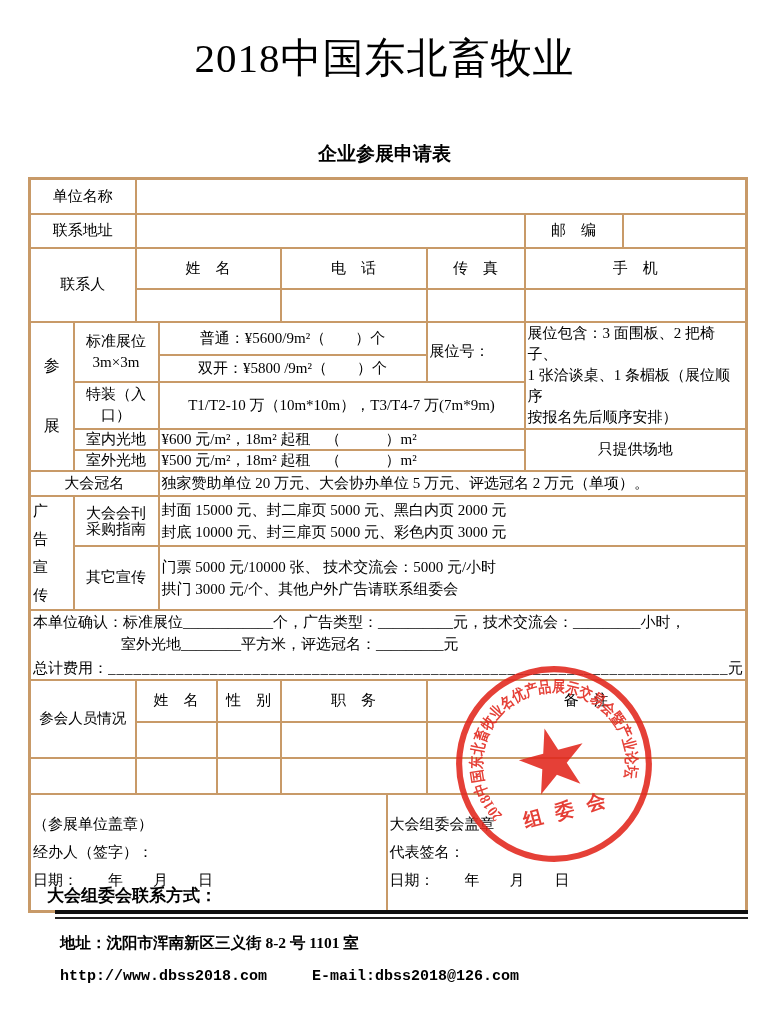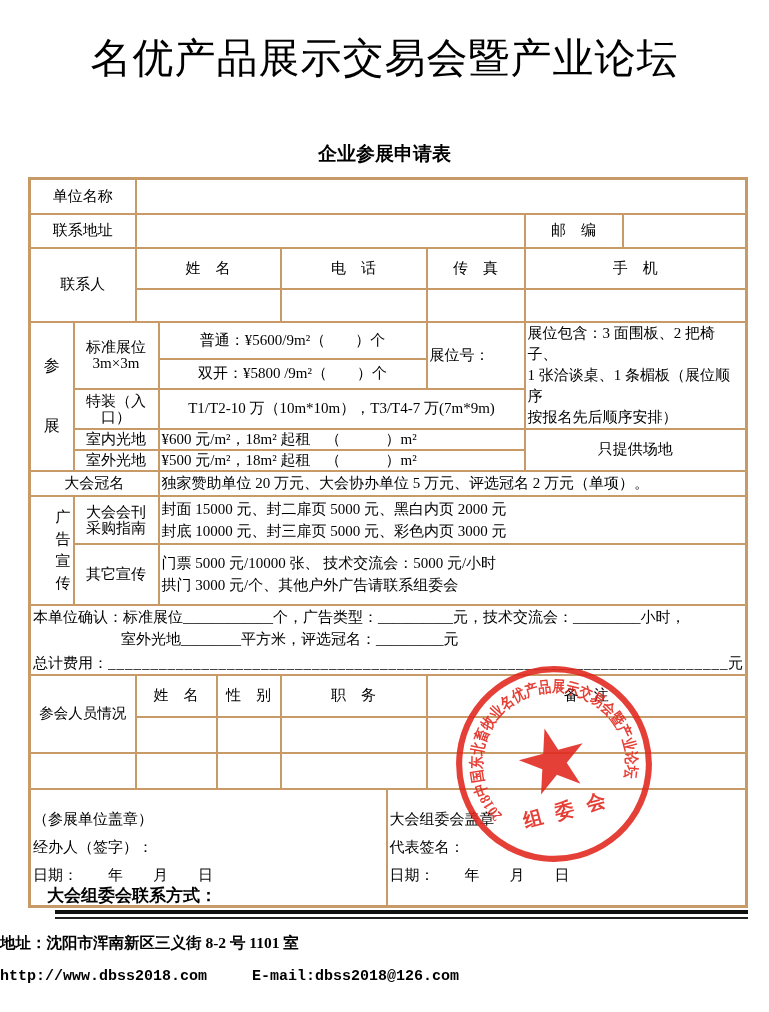--- a/index.html
+++ b/index.html
@@ -10,52 +10,52 @@
   .subtitle{position:absolute;top:141px;left:0;width:769px;text-align:center;
             font-size:19px;font-weight:bold;}
   table.form{position:absolute;top:177px;left:28px;width:717px;
              border-collapse:collapse;table-layout:fixed;
              border:3px solid #c89a68;}
   table.form td{border:2px solid #c89a68;padding:0 2px;font-size:15px;
                 vertical-align:middle;overflow:hidden;}
   .c{text-align:center;}
   .pre{white-space:pre-line;}
   .small{font-size:12.5px;line-height:16px;}
-  .booth-label{font-size:13.5px;line-height:16px;margin-top:32px;}
+  .booth-label{font-size:13.5px;line-height:21px;margin-top:32px;}
   .vlabel{display:flex;flex-direction:column;align-items:center;
           justify-content:space-around;height:120px;font-size:16px;}
-  .adlabel{font-size:14px;line-height:22px;text-align:right;}
+  .adlabel{font-size:14px;line-height:28px;text-align:left;}
   .padl{padding-left:8px;}
   .padl24{padding-left:24px;margin-top:48px;}
   .topleft{vertical-align:top;padding-top:4px;padding-left:6px;}
   .includes{font-size:14.5px;line-height:21px;padding-left:5px;}
   .confirm-cell{padding:4px 6px;font-size:15.5px;line-height:22px;}
   .confirm-ind{display:block;padding-left:88px;}
   .total-row{display:flex;align-items:baseline;margin-top:2px;}
   .total-blank{flex:1;white-space:nowrap;overflow:hidden;letter-spacing:1px;}
   .sign-cell{vertical-align:top;padding-top:42px;padding-left:30px;
              font-size:15.5px;line-height:28px;}
   .sign-cell-l{padding-left:26px;}
   .stamp{position:absolute;left:452px;top:662px;width:204px;height:204px;
          opacity:.88;pointer-events:none;}
   .footer{position:absolute;top:884px;left:0;width:769px;}
   .footer-heading{margin-left:47px;font-size:17px;font-weight:bold;}
   .footer-rule{margin-left:55px;width:693px;height:3px;margin-top:3px;
                border-top:4px solid #111;border-bottom:2px solid #222;}
-  .footer-line{margin-top:14px;font-size:15.5px;font-weight:600;}
+  .footer-line{margin-left:60px;margin-top:14px;font-size:15.5px;font-weight:600;}
   .footer-line .lbl{font-weight:bold;}
   .gap{display:inline-block;width:36px;}
   .footer-web{font-family:"Liberation Mono","DejaVu Sans Mono",monospace;
               font-weight:bold;font-size:15px;}
 </style>
 </head>
 <body>
 
 <div class="title">
-  <div>名优产品展示交易会暨产业论坛</div>
+  <div>2018中国东北畜牧业</div>
 </div>
 <div class="subtitle">企业参展申请表</div>
 
 <table class="form">
   <colgroup>
     <col style="width:44px">
       <col style="width:62px">
       <col style="width:23px">
     <col style="width:58px">
       <col style="width:64px">

